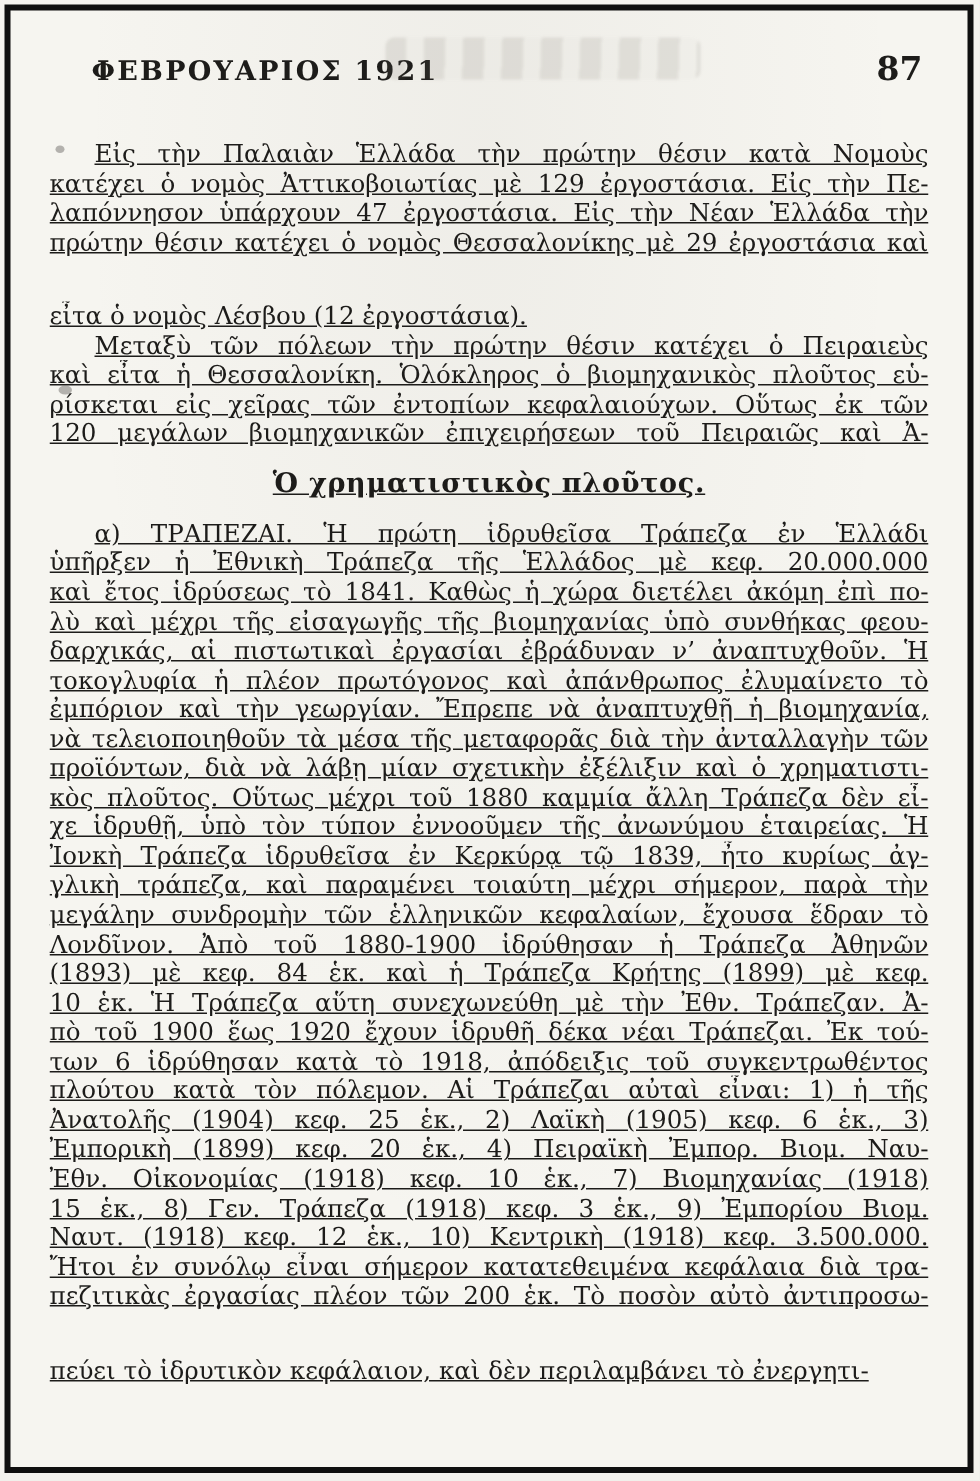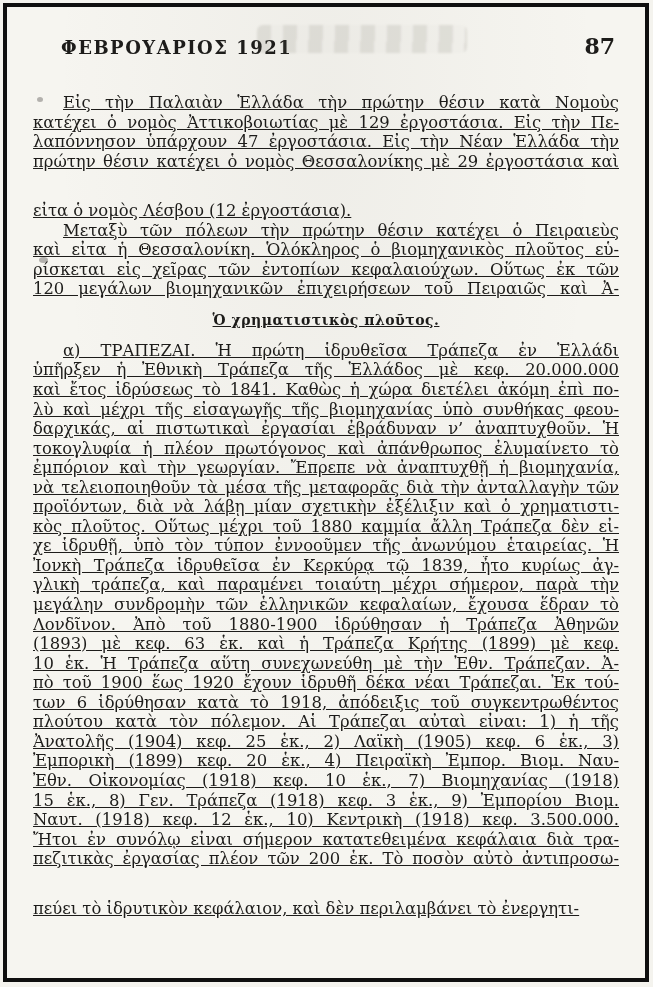--- a/index.html
+++ b/index.html
@@ -68,21 +68,21 @@
     text-align: justify;
     text-align-last: justify;
     overflow: hidden;
   }
   .line.last { text-align-last: left; margin-top: 30px; }
   .line.indent { text-indent: 30px; }
 
   .section-heading {
     text-align: center;
     font-weight: bold;
-    font-size: 14px;
+    font-size: 18px;
     letter-spacing: 0.5px;
     margin: 13px 0 13px 0;
   }
 </style>
 </head>
 <body>
 
 <div class="canvas">
   <div class="page-frame">
 
@@ -124,21 +124,21 @@
         <div class="line">τοκογλυφία ἡ πλέον πρωτόγονος καὶ ἀπάνθρωπος ἐλυμαίνετο τὸ</div>
         <div class="line">ἐμπόριον καὶ τὴν γεωργίαν. Ἔπρεπε νὰ ἀναπτυχθῇ ἡ βιομηχανία,</div>
         <div class="line">νὰ τελειοποιηθοῦν τὰ μέσα τῆς μεταφορᾶς διὰ τὴν ἀνταλλαγὴν τῶν</div>
         <div class="line">προϊόντων, διὰ νὰ λάβῃ μίαν σχετικὴν ἐξέλιξιν καὶ ὁ χρηματιστι-</div>
         <div class="line">κὸς πλοῦτος. Οὕτως μέχρι τοῦ 1880 καμμία ἄλλη Τράπεζα δὲν εἶ-</div>
         <div class="line">χε ἱδρυθῇ, ὑπὸ τὸν τύπον ἐννοοῦμεν τῆς ἀνωνύμου ἑταιρείας. Ἡ</div>
         <div class="line">Ἰονκὴ Τράπεζα ἱδρυθεῖσα ἐν Κερκύρᾳ τῷ 1839, ἦτο κυρίως ἀγ-</div>
         <div class="line">γλικὴ τράπεζα, καὶ παραμένει τοιαύτη μέχρι σήμερον, παρὰ τὴν</div>
         <div class="line">μεγάλην συνδρομὴν τῶν ἑλληνικῶν κεφαλαίων, ἔχουσα ἕδραν τὸ</div>
         <div class="line">Λονδῖνον. Ἀπὸ τοῦ 1880-1900 ἱδρύθησαν ἡ Τράπεζα Ἀθηνῶν</div>
-        <div class="line">(1893) μὲ κεφ. 63 ἑκ. καὶ ἡ Τράπεζα Κρήτης (1899) μὲ κεφ.</div>
+        <div class="line">(1893) μὲ κεφ. 84 ἑκ. καὶ ἡ Τράπεζα Κρήτης (1899) μὲ κεφ.</div>
         <div class="line">10 ἑκ. Ἡ Τράπεζα αὕτη συνεχωνεύθη μὲ τὴν Ἐθν. Τράπεζαν. Ἀ-</div>
         <div class="line">πὸ τοῦ 1900 ἕως 1920 ἔχουν ἱδρυθῆ δέκα νέαι Τράπεζαι. Ἐκ τού-</div>
         <div class="line">των 6 ἱδρύθησαν κατὰ τὸ 1918, ἀπόδειξις τοῦ συγκεντρωθέντος</div>
         <div class="line">πλούτου κατὰ τὸν πόλεμον. Αἱ Τράπεζαι αὐταὶ εἶναι: 1) ἡ τῆς</div>
         <div class="line">Ἀνατολῆς (1904) κεφ. 25 ἑκ., 2) Λαϊκὴ (1905) κεφ. 6 ἑκ., 3)</div>
         <div class="line">Ἐμπορικὴ (1899) κεφ. 20 ἑκ., 4) Πειραϊκὴ Ἐμπορ. Βιομ. Ναυ-</div>
         <div class="line">Ἐθν. Οἰκονομίας (1918) κεφ. 10 ἑκ., 7) Βιομηχανίας (1918)</div>
         <div class="line">15 ἑκ., 8) Γεν. Τράπεζα (1918) κεφ. 3 ἑκ., 9) Ἐμπορίου Βιομ.</div>
         <div class="line">Ναυτ. (1918) κεφ. 12 ἑκ., 10) Κεντρικὴ (1918) κεφ. 3.500.000.</div>
         <div class="line">Ἤτοι ἐν συνόλῳ εἶναι σήμερον κατατεθειμένα κεφάλαια διὰ τρα-</div>

